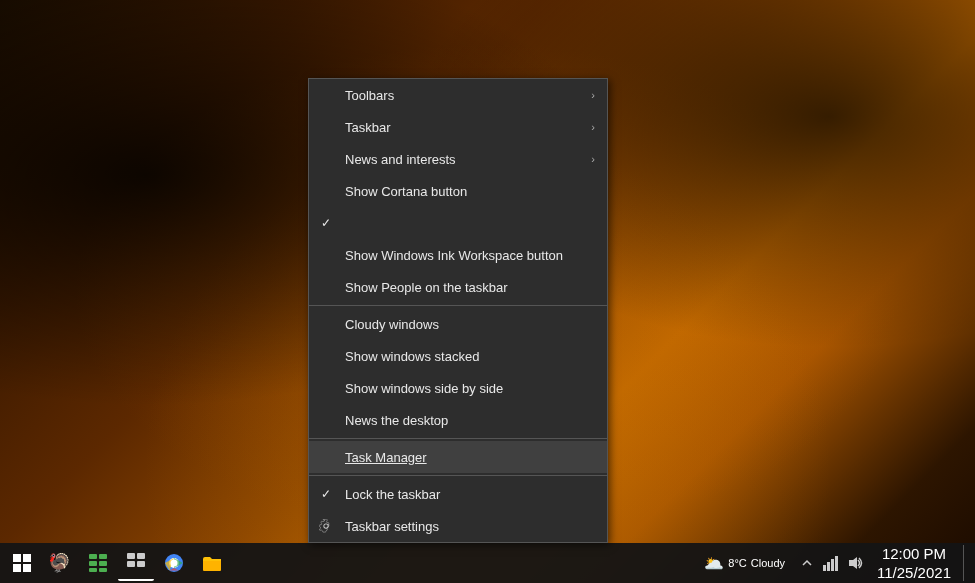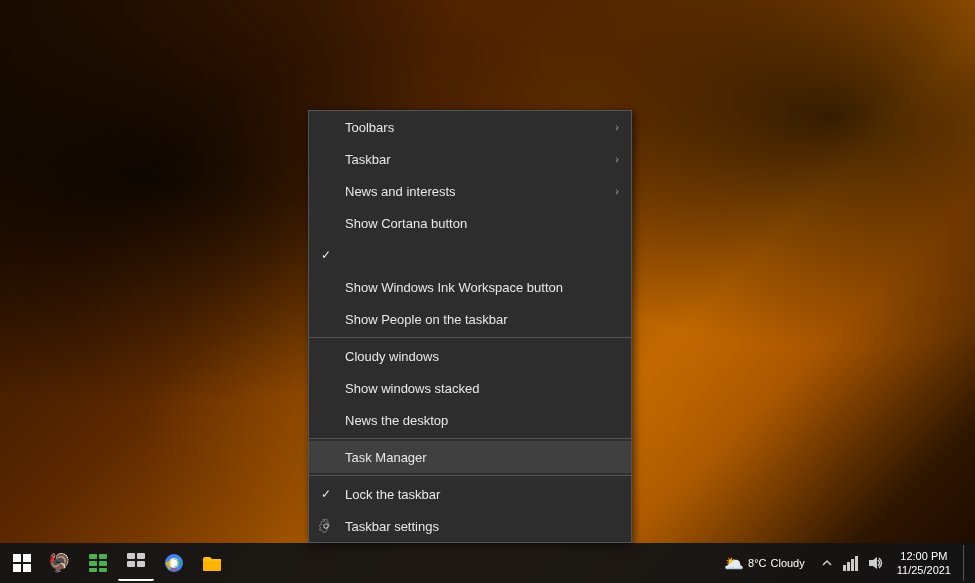--- a/index.html
+++ b/index.html
@@ -103,62 +103,63 @@
       color: #ccc;
       font-size: 12px;
     }
 
     .clock-area {
       display: flex;
       flex-direction: column;
       align-items: center;
       justify-content: center;
       color: #fff;
-      font-size: 11px;
+      font-size: 15px;
       line-height: 1.3;
       padding: 0 8px;
       cursor: pointer;
     }
 
     .weather-widget {
       display: flex;
       align-items: center;
       gap: 4px;
       color: #fff;
       font-size: 11px;
       padding: 0 8px;
       cursor: pointer;
     }
 
     
     .context-menu {
       position: absolute;
       bottom: 40px;
       left: 308px;
-      width: 324px;
+      width: 300px;
       background: #2d2d2d;
       border: 1px solid #555;
       box-shadow: 2px 2px 8px rgba(0,0,0,0.6);
       z-index: 100;
       font-size: 13px;
       color: #e8e8e8;
     }
 
     .menu-item {
       display: flex;
       align-items: center;
       padding: 8px 16px 8px 36px;
       cursor: pointer;
       position: relative;
       min-height: 32px;
       white-space: nowrap;
     }
 
     .menu-item.active-highlight {
       background: #404040;
+      text-decoration: underline;
     }
 
     .menu-item .checkmark {
       position: absolute;
       left: 12px;
       font-size: 12px;
       color: #e8e8e8;
     }
 
     .menu-item .arrow {
@@ -220,20 +221,23 @@
     </div>
     <div class="menu-item">
       <span class="menu-item-label">Show People on the taskbar</span>
     </div>
     <div class="menu-divider"></div>
     <div class="menu-item">
       <span class="menu-item-label">Cloudy windows</span>
     </div>
     <div class="menu-item">
       <span class="menu-item-label">Show windows stacked</span>
+    </div>
+    <div class="menu-item">
+      <span class="menu-item-label">Show windows side by side</span>
     </div>
     <div class="menu-item">
       <span class="menu-item-label">News the desktop</span>
     </div>
     <div class="menu-divider"></div>
     <div class="menu-item active-highlight">
       <span class="menu-item-label">Task Manager</span>
     </div>
     <div class="menu-divider"></div>
     <div class="menu-item">

